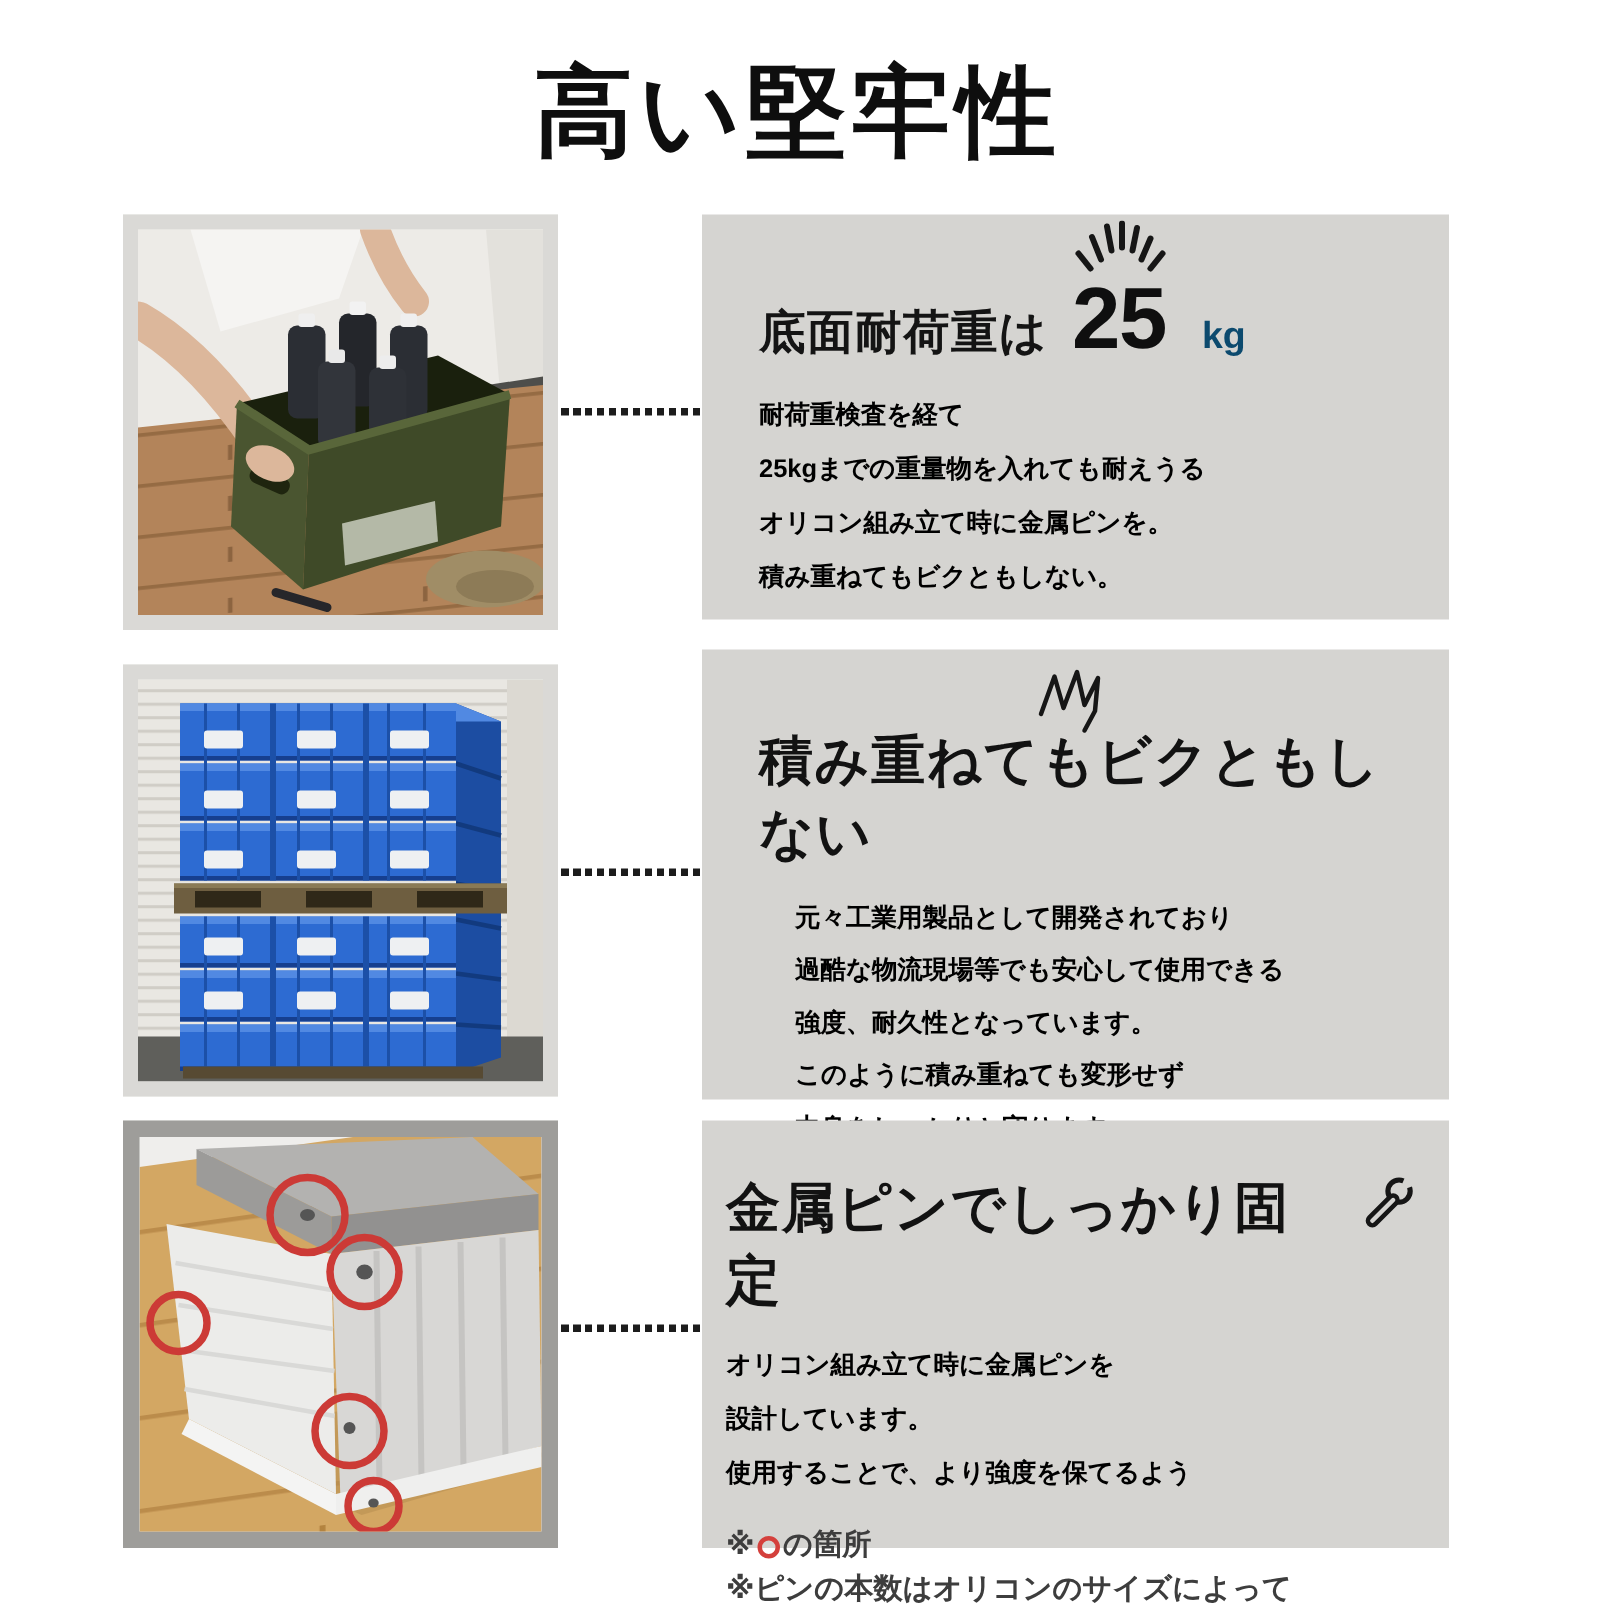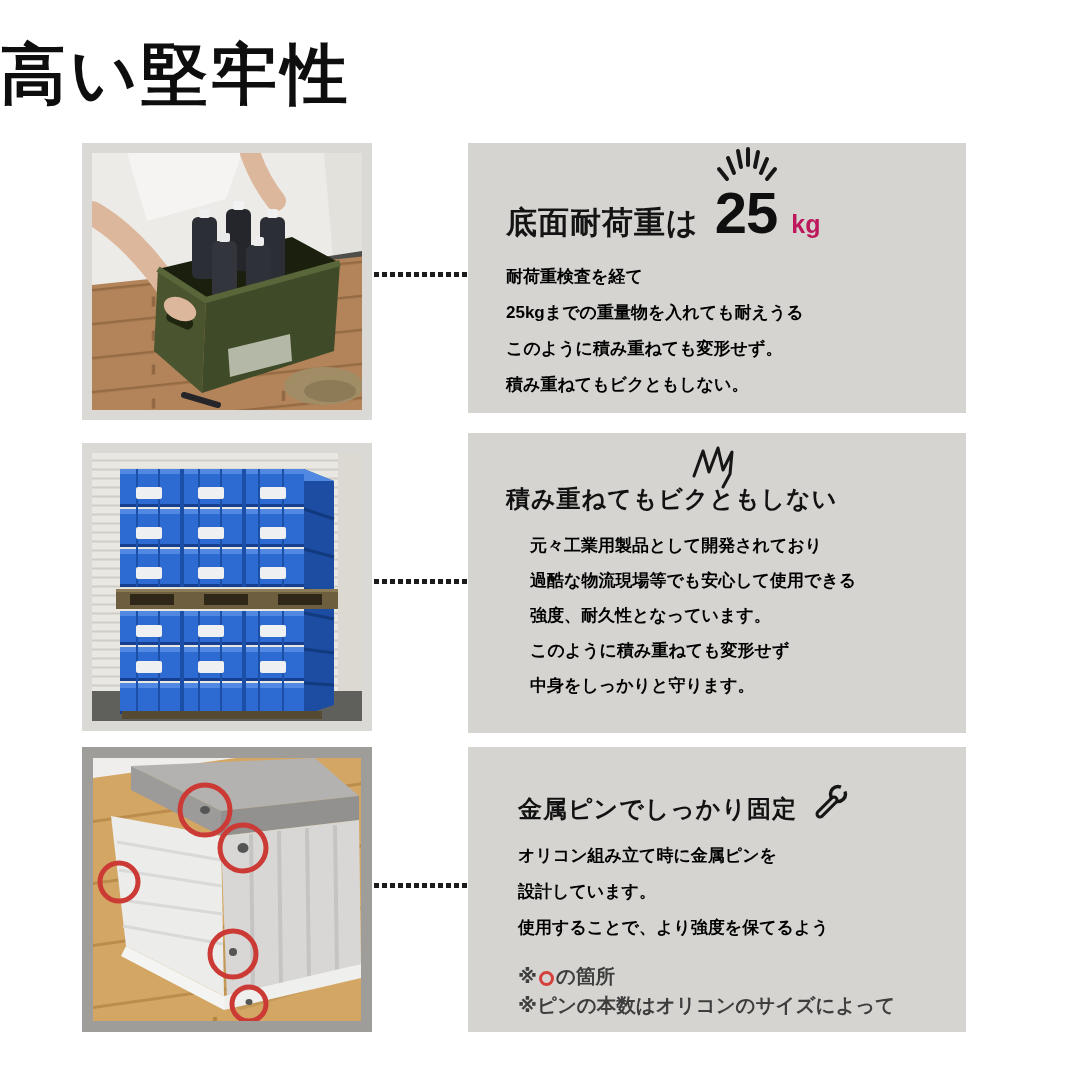--- a/index.html
+++ b/index.html
@@ -1,39 +1,39 @@
 <!DOCTYPE html>
 <html><head>
 <meta charset="utf-8">
 <style>
   html,body{margin:0;padding:0;background:#ffffff;}
   .page{position:relative;width:1080px;height:1080px;background:#ffffff;overflow:hidden;
         font-family:"Liberation Sans","DejaVu Sans",sans-serif;color:#141414;}
-  .title{position:absolute;top:30px;left:0;width:1064px;
+  .title{position:absolute;top:30px;left:0;width:1064px;text-align:center;
          font-size:66px;font-weight:900;letter-spacing:4px;color:#0e0e0e;}
   
   .photo{position:absolute;left:82px;box-sizing:border-box;background:#efeeec;}
   .photo svg{display:block;}
   .photo1{top:143px;width:290px;height:277px;border:10px solid #dad9d6;}
   .photo2{top:443px;width:290px;height:288px;border:10px solid #dad9d6;}
   .photo3{top:747px;width:290px;height:285px;border:11px solid #9e9d9a;}
   
   .connector{position:absolute;left:374px;width:104px;height:5px;
              background-image:repeating-linear-gradient(to right,#1c1c1c 0 5px,transparent 5px 8px);}
   .c1{top:272px;} .c2{top:579px;} .c3{top:883px;}
   
   .panel{position:absolute;left:468px;width:498px;background:#d5d4d1;box-sizing:border-box;}
   .panel1{top:143px;height:270px;padding:36px 20px 0 38px;}
   .panel2{top:433px;height:300px;padding:50px 20px 0 38px;}
-  .panel3{top:747px;height:285px;padding:30px 20px 0 50px;}
+  .panel3{top:747px;height:285px;padding:30px 20px 0 16px;}
   .hrow{display:flex;align-items:baseline;}
   .h-small{font-size:31px;font-weight:800;letter-spacing:1px;color:#141414;}
   .h-num{font-size:58px;font-weight:900;letter-spacing:-1px;margin-left:16px;color:#0f0f0f;text-align:right;}
-  .h-unit{font-size:25px;font-weight:800;margin-left:14px;color:#be185d;}
-  .h-main{font-size:24px;font-weight:800;letter-spacing:1px;color:#121212;}
+  .h-unit{font-size:25px;font-weight:800;margin-left:24px;color:#0c4a6e;}
+  .h-main{font-size:36px;font-weight:800;letter-spacing:1px;color:#121212;}
   .body{margin-top:13px;font-size:17px;line-height:36px;font-weight:600;color:#000000;}
   .panel2 .body{line-height:35px;margin-left:24px;}
   .notes{margin-top:16px;font-size:19.5px;line-height:29px;font-weight:600;color:#3d3d3d;}
   .red-circle{display:inline-block;width:15px;height:15px;border:3px solid #d4403c;
               border-radius:50%;vertical-align:-3px;margin:0 2px;box-sizing:border-box;}
   .burst{position:absolute;top:4px;left:243px;}
   .zigzag{position:absolute;top:12px;left:222px;}
   .wrench{margin-left:14px;position:relative;top:4px;}
 </style>
 </head>
@@ -112,21 +112,21 @@
       </g>
     </svg>
     <div class="hrow">
       <span class="h-small">底面耐荷重は</span>
       <span class="h-num">25</span>
       <span class="h-unit">kg</span>
     </div>
     <div class="body">
       <div>耐荷重検査を経て</div>
       <div>25kgまでの重量物を入れても耐えうる</div>
-      <div>このように積み重ねても変形せず。</div>
+      <div>オリコン組み立て時に金属ピンを。</div>
       <div>積み重ねてもビクともしない。</div>
     </div>
   </div>
 
   <div class="photo photo2">
     <svg width="270" height="268" viewBox="0 0 270 268">
       <defs>
         <pattern id="slats" width="270" height="9" patternUnits="userSpaceOnUse">
           <rect width="270" height="9" fill="#e9e7e2"></rect>
           <rect y="6.5" width="270" height="2" fill="#d0cdc6"></rect>

